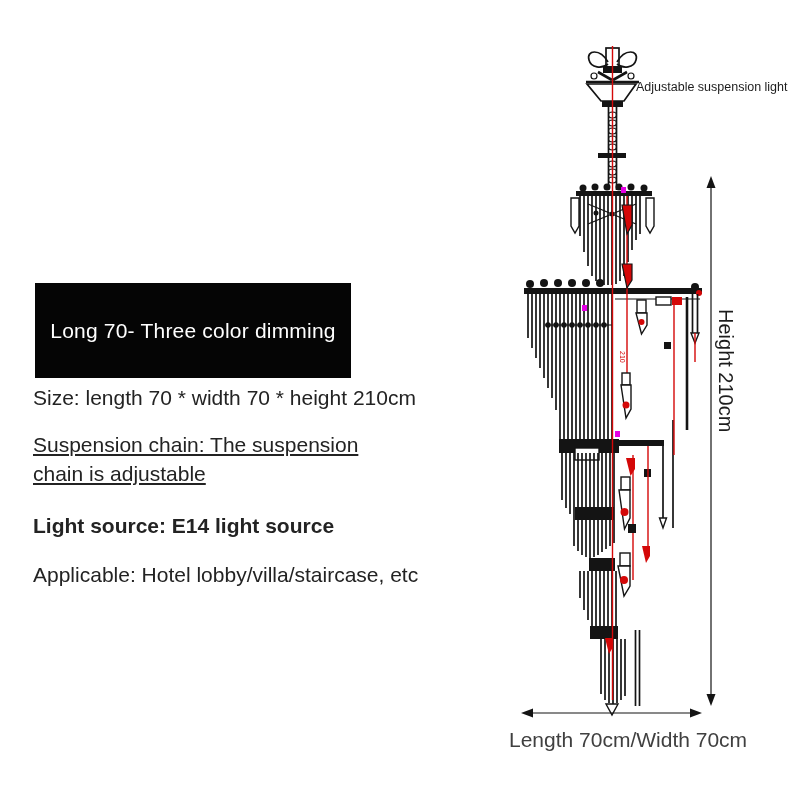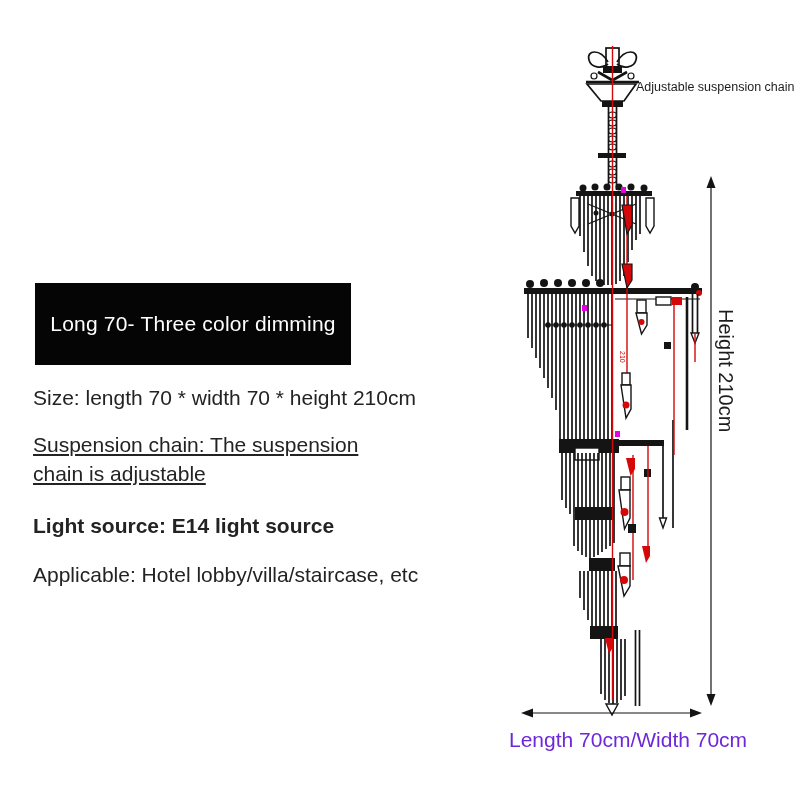--- a/index.html
+++ b/index.html
@@ -5,38 +5,38 @@
   html,body{margin:0;padding:0;}
   body{
     width:800px;height:800px;position:relative;background:#ffffff;
     font-family:"Liberation Sans","DejaVu Sans",sans-serif;
     color:var(--body_text,#222);
     overflow:hidden;
   }
   .abs{position:absolute;}
   
   .badge{
-    left:35px;top:283px;width:316px;height:82px;
+    left:35px;top:283px;width:316px;height:95px;
     background:var(--badge_bg,#000);color:var(--badge_text,#fff);
     display:flex;align-items:center;justify-content:center;
     font-size:21px;letter-spacing:.2px;
   }
   .spec{left:33px;font-size:21px;line-height:1.38;white-space:nowrap;color:#232323;}
   .spec.wrap{white-space:normal;width:362px;text-decoration:underline;}
   .spec-size{top:384px;}
   .spec-susp{top:431px;}
   .spec-light{top:512px;font-weight:bold;}
   .spec-app{top:561px;}
   
   .lbl-chain{left:636px;top:80px;font-size:12.5px;color:#1d1d1d;white-space:nowrap;}
   .lbl-height{
     left:714px;top:309px;font-size:20px;color:#1d1d1d;
     writing-mode:vertical-rl;white-space:nowrap;
   }
-  .lbl-length{left:509px;top:728px;font-size:21px;color:#6d28d9;white-space:nowrap;}
+  .lbl-length{left:509px;top:728px;font-size:21px;color:#404040;white-space:nowrap;}
   
   svg{position:absolute;left:0;top:0;}
   .ln{stroke:var(--line_black,#141414);stroke-width:1.7;fill:none;}
   .ln-thin{stroke:var(--line_black,#141414);stroke-width:1.2;fill:none;}
   .ln-thick{stroke:var(--line_black,#141414);stroke-width:2.6;fill:none;}
   .blk{fill:var(--line_black,#141414);stroke:none;}
   .white-box{fill:#ffffff;stroke:var(--line_black,#141414);stroke-width:1.4;}
   .red-ln{stroke:var(--accent_red,#d40808);stroke-width:1.4;fill:none;}
   .red-fill{fill:var(--accent_red,#d40808);stroke:none;}
   .red-bullet{fill:var(--accent_red,#d40808);stroke:var(--line_black,#141414);stroke-width:1.2;}
@@ -189,21 +189,21 @@
     <polygon class="blk" points="711,176 706.5,188 715.5,188"></polygon>
     <polygon class="blk" points="711,706 706.5,694 715.5,694"></polygon>
   </g>
   <g>
     <path class="ln-thin" d="M524 713 H699" stroke-width="1.6"></path>
     <polygon class="blk" points="521,713 533,708.5 533,717.5"></polygon>
     <polygon class="blk" points="702,713 690,708.5 690,717.5"></polygon>
   </g>
 </svg>
 
-<div class="abs lbl-chain">Adjustable suspension chain</div>
+<div class="abs lbl-chain">Adjustable suspension light</div>
 
 <div class="abs lbl-height">Height 210cm</div>
 
 <div class="abs lbl-length">Length 70cm/Width 70cm</div>
 
 <div class="abs badge">
   <span>Long 70- Three color dimming</span>
 </div>
 
 <div class="abs spec spec-size">Size: length 70 * width 70 * height 210cm</div>

